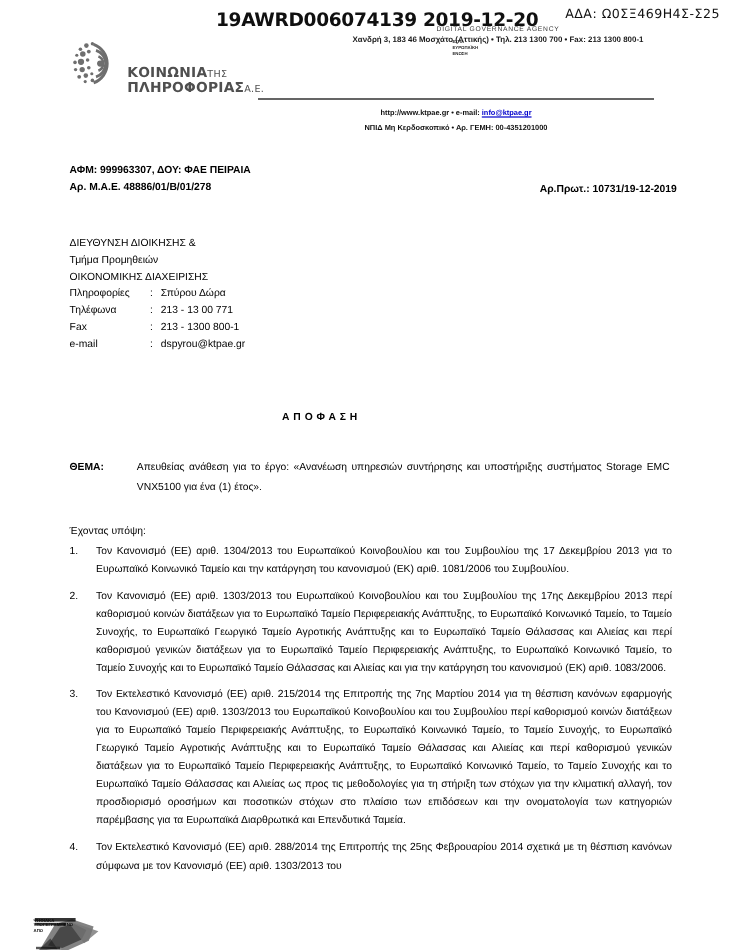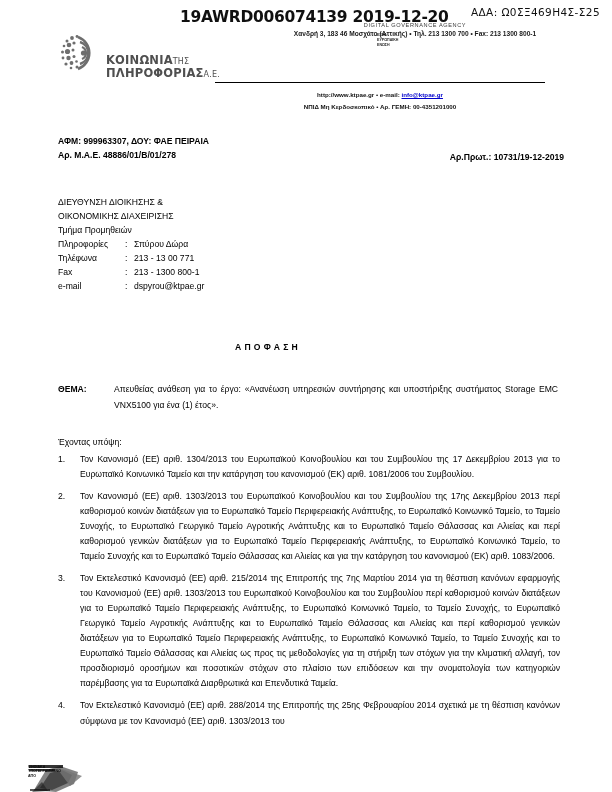--- a/index.html
+++ b/index.html
@@ -347,22 +347,22 @@
 
     <div class="org-block">
       <div>ΑΦΜ: 999963307, ΔΟΥ: ΦΑΕ ΠΕΙΡΑΙΑ</div>
       <div>Αρ. Μ.Α.Ε. 48886/01/Β/01/278</div>
     </div>
 
     <div class="protocol">Αρ.Πρωτ.: 10731/19-12-2019</div>
 
     <div class="dept-block">
       <div class="hd">ΔΙΕΥΘΥΝΣΗ ΔΙΟΙΚΗΣΗΣ &amp;</div>
+      <div class="hd">Τμήμα Προμηθειών</div>
       <div class="hd">ΟΙΚΟΝΟΜΙΚΗΣ ΔΙΑΧΕΙΡΙΣΗΣ</div>
-      <div class="hd">Τμήμα Προμηθειών</div>
 
       <div class="contact-row">
         <span class="k">Πληροφορίες</span>
         <span class="sep">:</span>
         <span>Σπύρου Δώρα</span>
       </div>
       <div class="contact-row">
         <span class="k">Τηλέφωνα</span>
         <span class="sep">:</span>
         <span>213 - 13 00 771</span>

